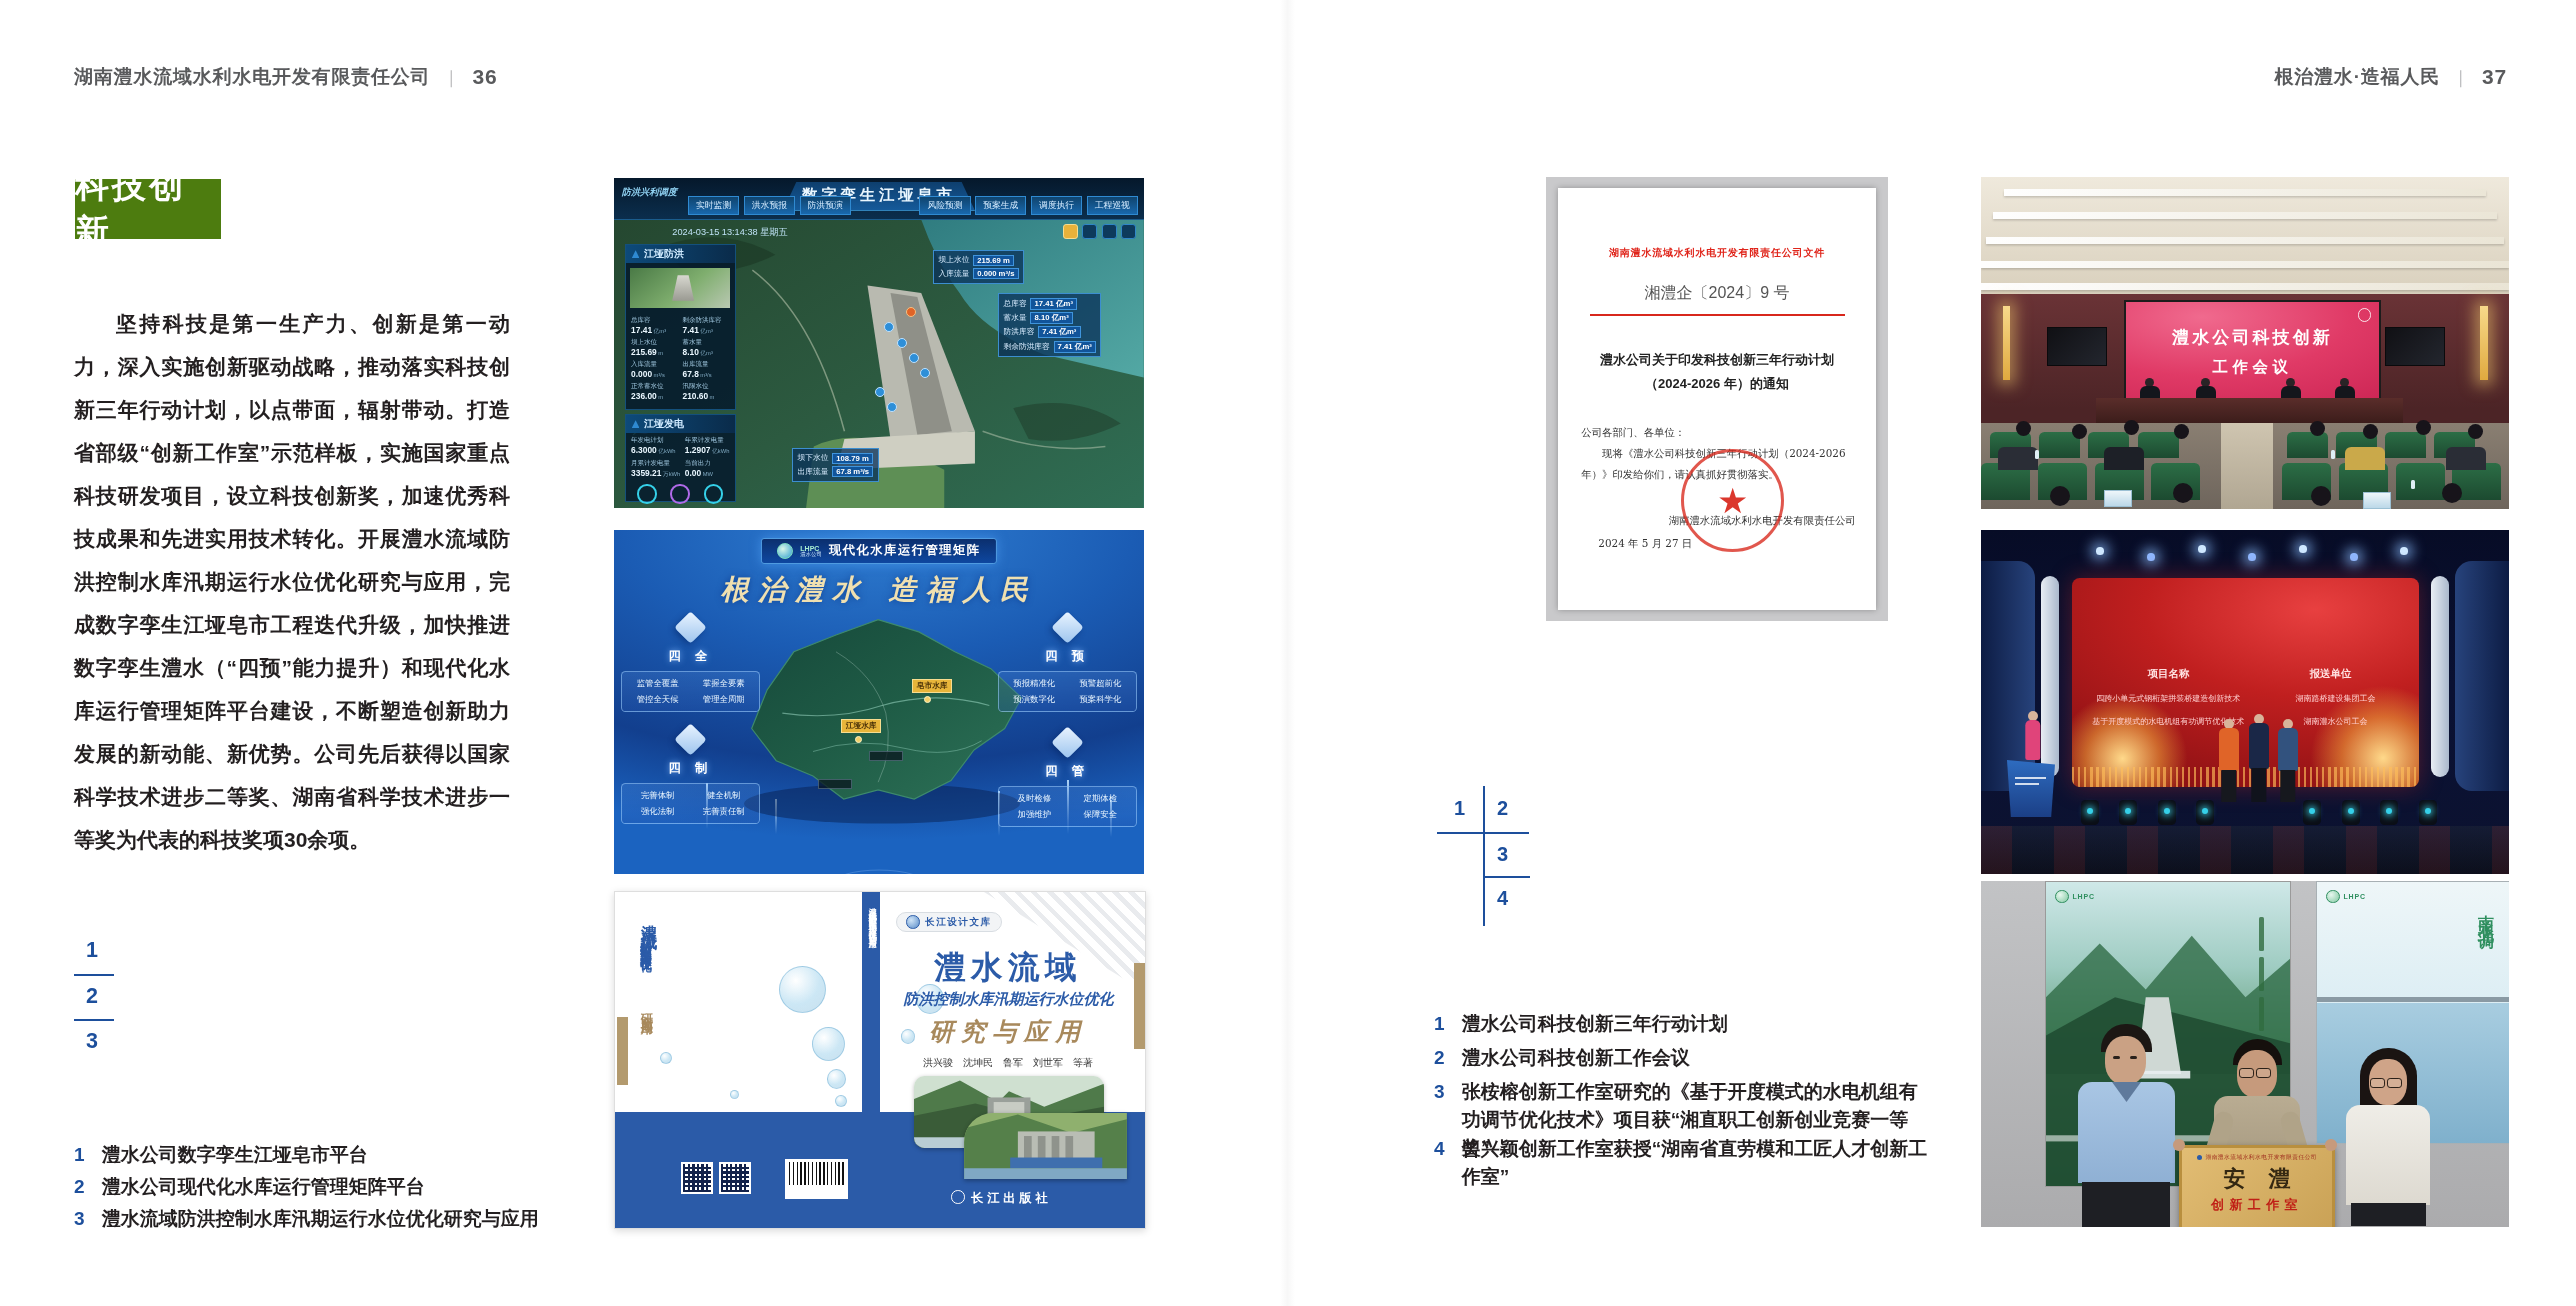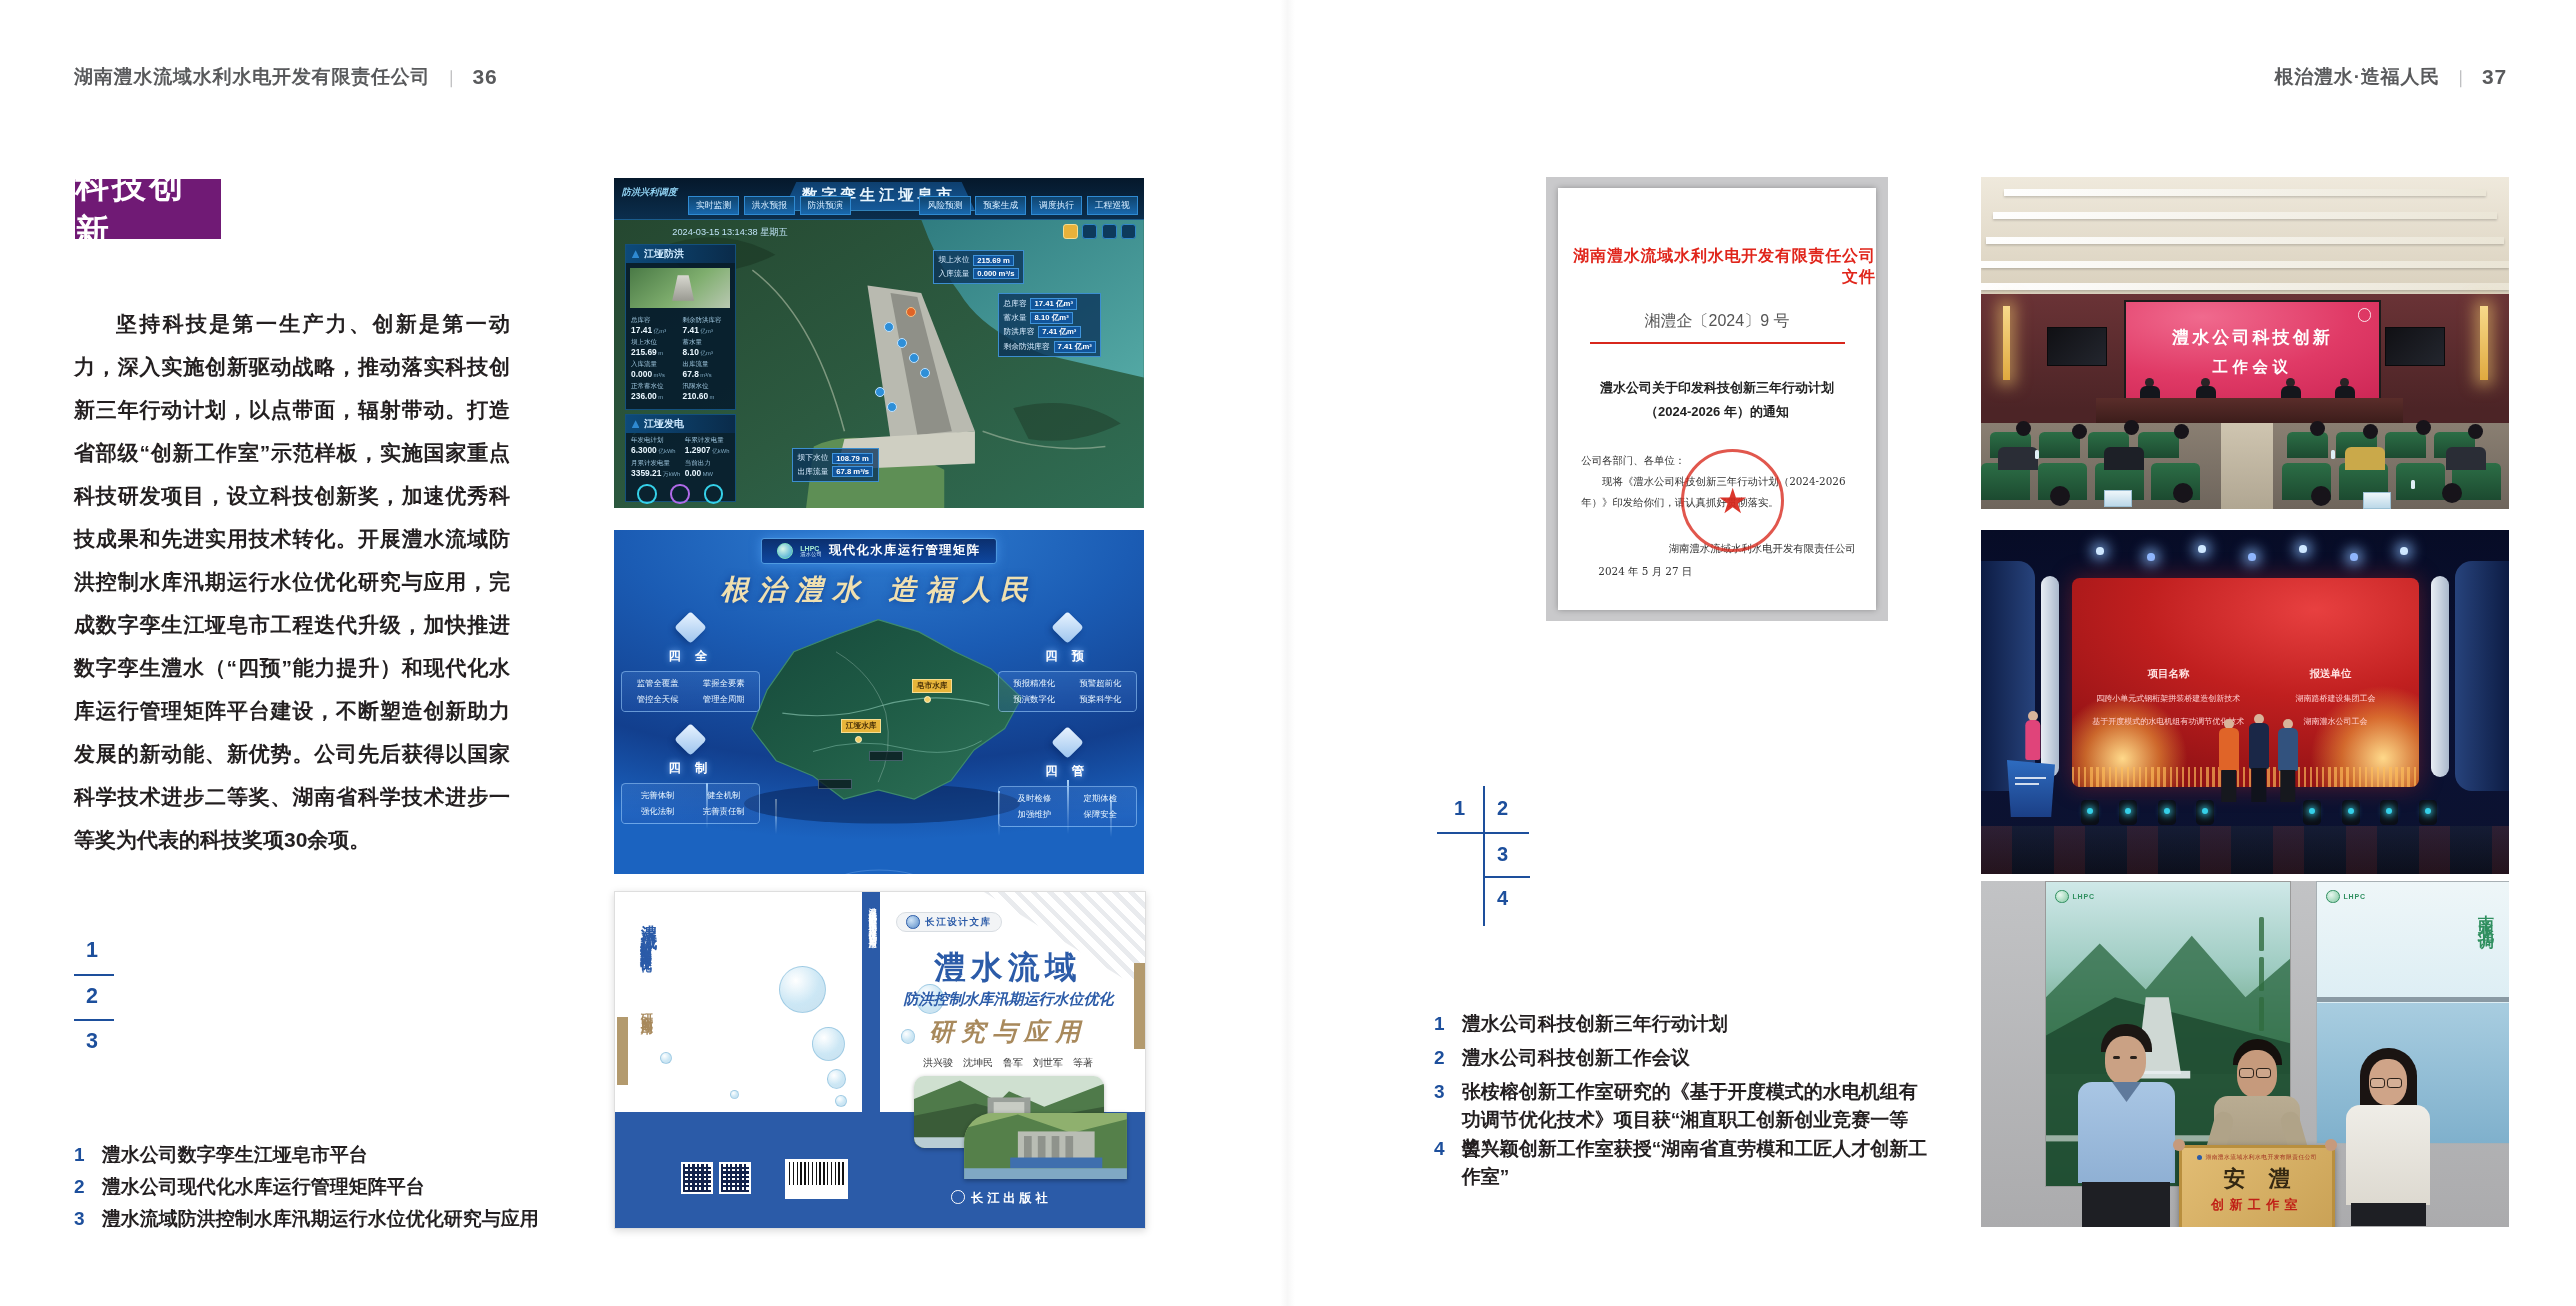--- a/index.html
+++ b/index.html
@@ -3,21 +3,21 @@
 <meta charset="utf-8">
 <style>
   html,body{margin:0;padding:0;background:#ffffff;}
   .spread{position:relative;width:2576px;height:1306px;background:#fff;overflow:hidden;
           font-family:"Liberation Sans","DejaVu Sans",sans-serif;color:#231f20;}
   
   .hdr{position:absolute;top:64px;font-size:19px;font-weight:bold;color:#595a5c;letter-spacing:0.8px;display:flex;align-items:center;gap:12.3px;}
   .hdr .bar{color:#b0b1b3;font-weight:400;font-size:17px;}
   .hdr .pn{font-size:21px;color:#595a5c;}
   
-  .sec-title{position:absolute;left:75px;top:179px;width:146px;height:60px;background:#701a75;color:#fff;
+  .sec-title{position:absolute;left:75px;top:179px;width:146px;height:60px;background:#4d7c0f;color:#fff;
              font-size:34px;font-weight:bold;display:flex;align-items:center;justify-content:center;letter-spacing:3.1px;}
   .body-para{position:absolute;left:74px;top:281px;width:436px;font-size:21px;line-height:43px;
              text-align:justify;font-weight:600;color:#231f20;text-indent:2em;}
   .fi-num{position:absolute;font-size:21.5px;font-weight:bold;color:#1d4f9c;}
   .fi-line{position:absolute;height:1.5px;background:#1d4f9c;}
   .cap{position:absolute;display:flex;gap:12.3px;font-size:19px;font-weight:bold;line-height:28px;}
   .cap .cap-n{color:#1d4f9c;min-width:15.4px;flex:0 0 auto;}
   .cap .cap-t{color:#231f20;}
   
   .photo{position:absolute;overflow:hidden;}
@@ -104,21 +104,21 @@
   .bk-pub{position:absolute;left:306px;width:161px;top:298px;text-align:center;color:#fff;}
   .bk-pub .ring{position:static;display:inline-block;width:11.5px;height:11.5px;border:1.5px solid #fff;border-radius:50%;transform:none;margin-right:6.1px;vertical-align:-1.5px;}
   .bk-pub b{font-size:12.3px;letter-spacing:3.8px;font-family:"DejaVu Serif",serif;}
   .qr{position:absolute;width:28px;height:28px;border:2.3px solid #fff;
       background-image:repeating-linear-gradient(0deg,#13224a 0 2.3px,transparent 2.3px 4.6px),repeating-linear-gradient(90deg,#13224a 0 2.3px,#ffffff 2.3px 4.6px);}
   .barcode{position:absolute;width:55px;height:35px;background:#fff;padding:3.1px 3.8px 1.5px;}
   .barcode .lines{height:23px;background:repeating-linear-gradient(90deg,#111 0 1.5px,#fff 1.5px 3.8px);}
   
   .docimg{background:#c9c9cb;}
   .doc-page{position:absolute;left:12.3px;top:10.7px;right:12.3px;bottom:10.7px;background:#fff;box-shadow:0 0 6.1px rgba(0,0,0,.28);}
-  .doc-h{margin-top:58px;text-align:right;font-size:16px;font-weight:bold;color:#e0251b;letter-spacing:0.8px;}
+  .doc-h{margin-top:58px;text-align:center;font-size:10px;font-weight:bold;color:#e0251b;letter-spacing:0.8px;}
   .doc-no{margin-top:23px;text-align:center;font-size:16px;color:#555;}
   .doc-line{margin:10.7px auto 0;width:255px;height:1.5px;background:#d8271c;}
   .doc-title{margin-top:32px;text-align:center;font-size:13px;font-weight:bold;color:#222;line-height:24px;}
   .doc-body{margin:26px 23px 0;font-size:10.4px;color:#333;line-height:21px;font-family:"DejaVu Serif","Liberation Serif",serif;}
   .doc-body .ind{text-indent:2em;}
   .doc-sign{text-align:right;margin:29px 20px 0;font-size:10.4px;color:#333;font-family:"DejaVu Serif",serif;}
   .doc-date{margin:9.2px 40px 0;font-size:10.4px;color:#333;font-family:"DejaVu Serif",serif;}
   .doc-seal{position:absolute;left:123px;top:261px;width:97px;height:97px;border:3.1px solid rgba(216,40,28,.85);border-radius:50%;
             display:flex;align-items:center;justify-content:center;opacity:.92;}
   .doc-seal .star{color:#d8271c;font-size:35px;line-height:1;}

